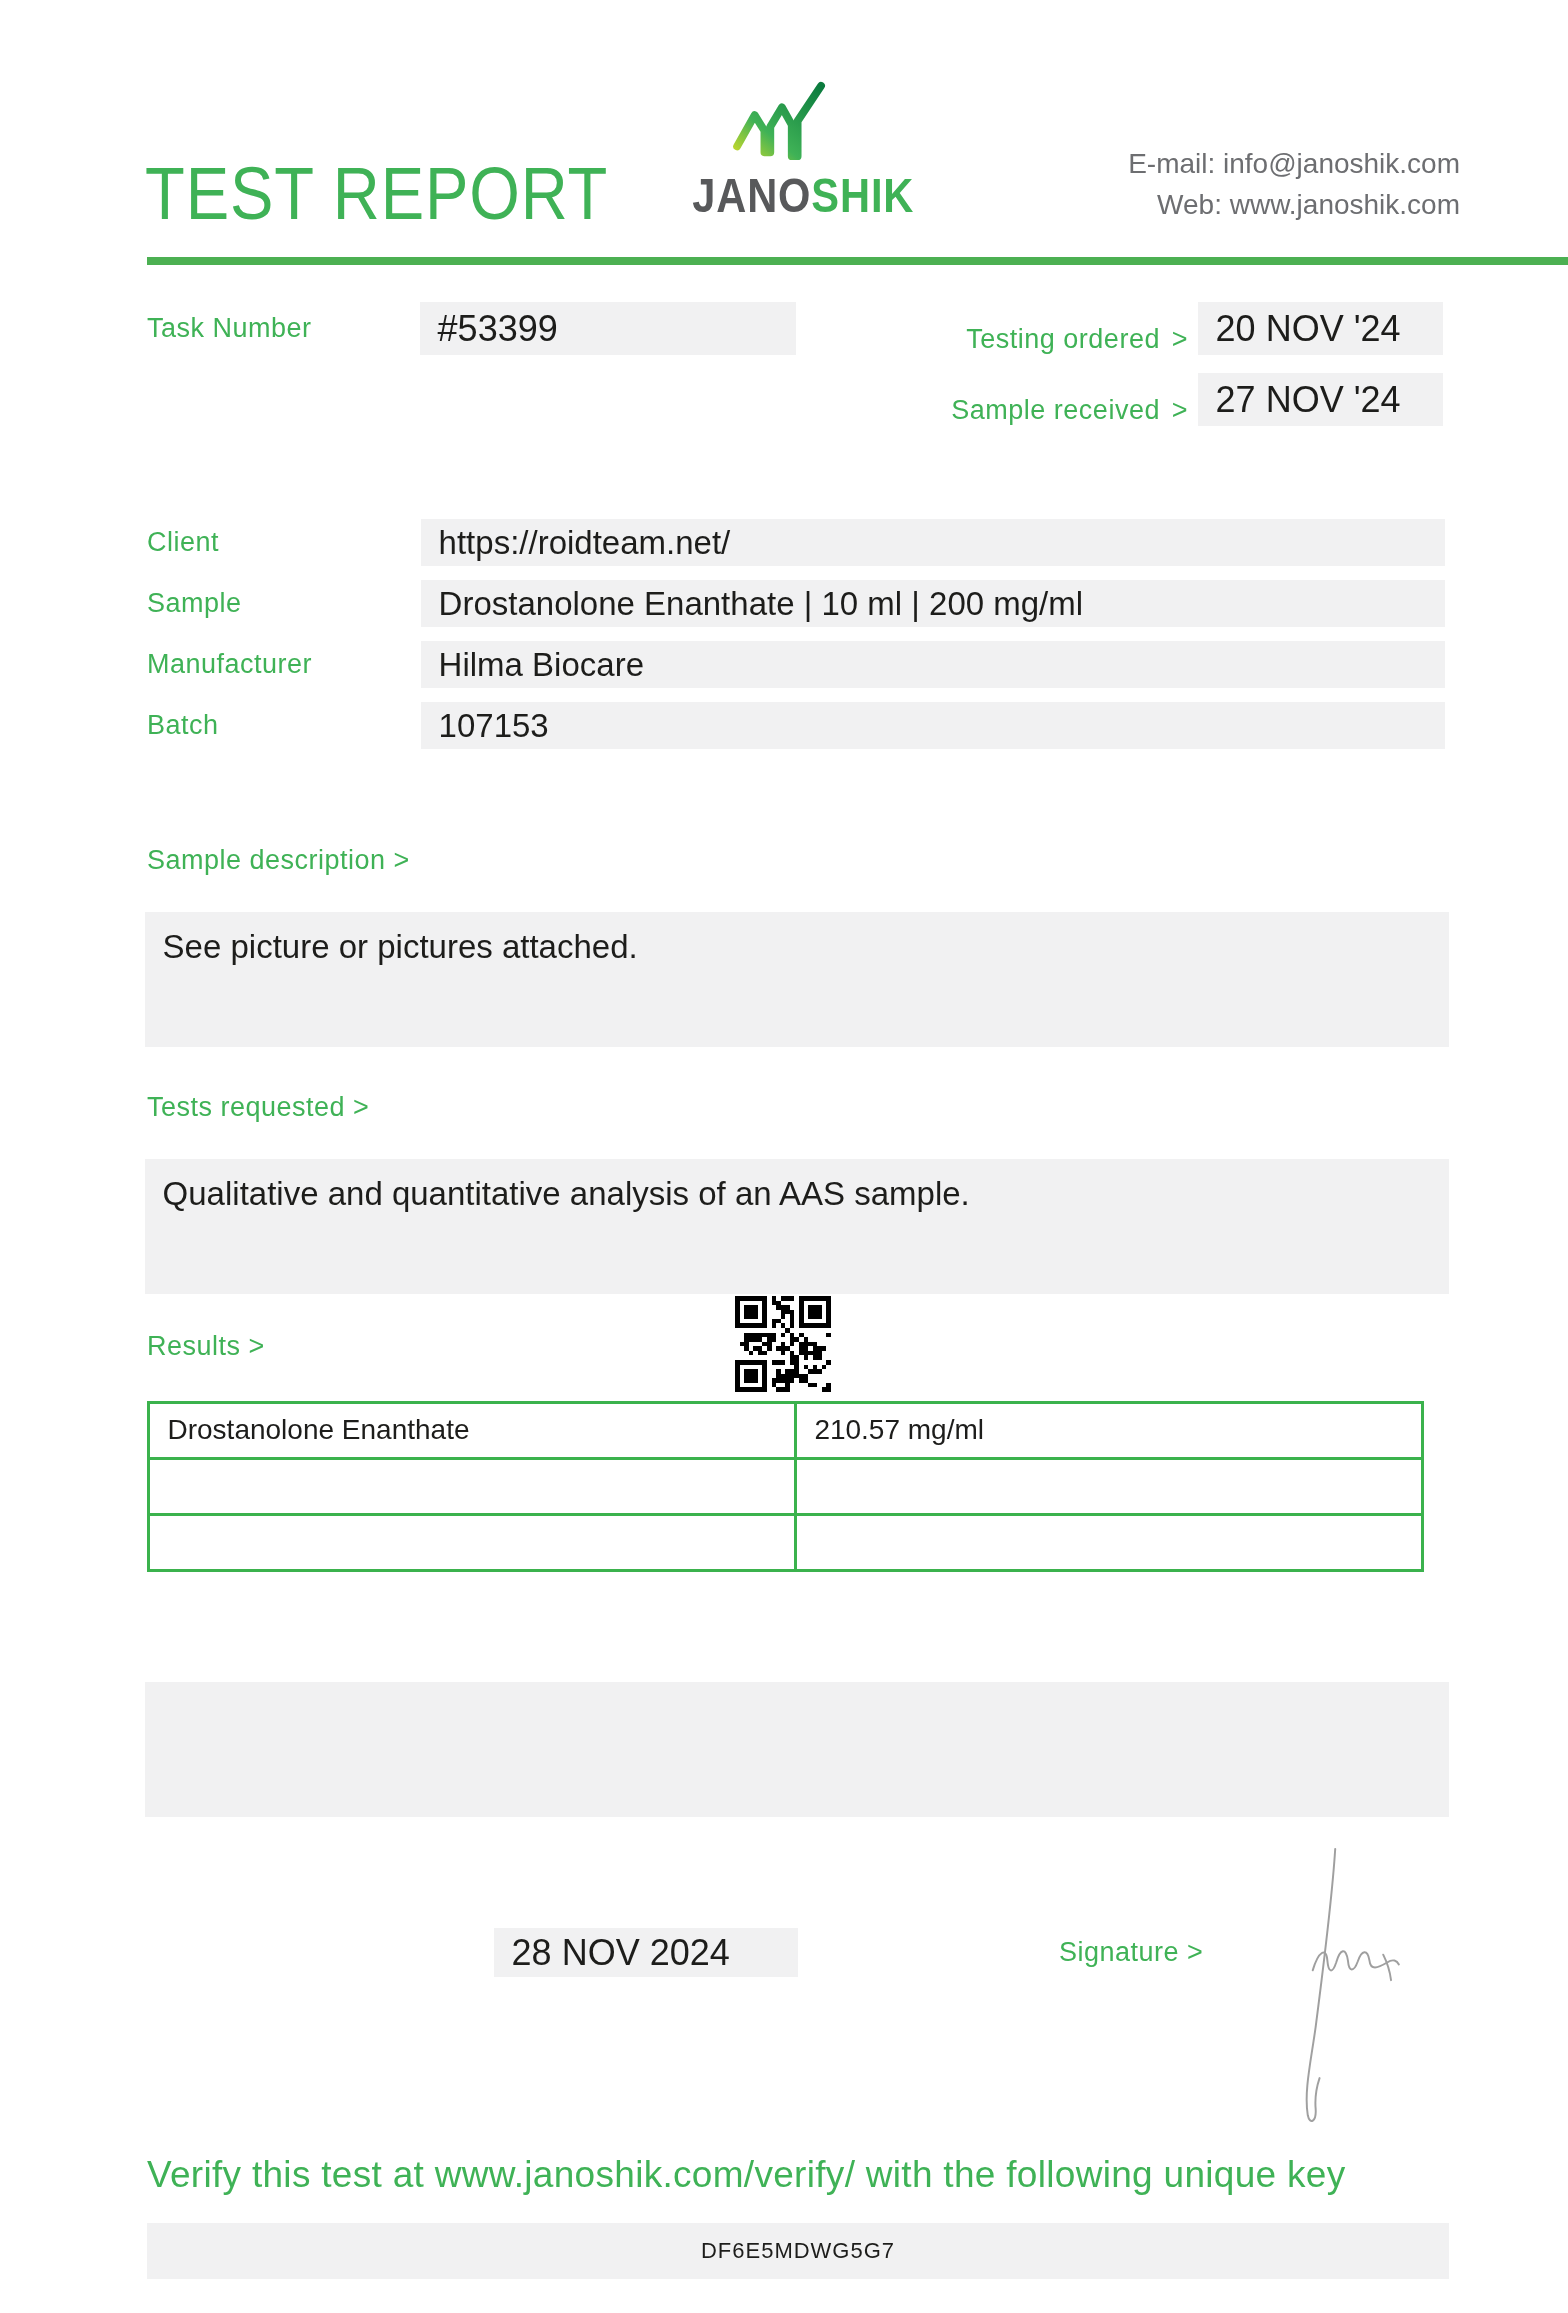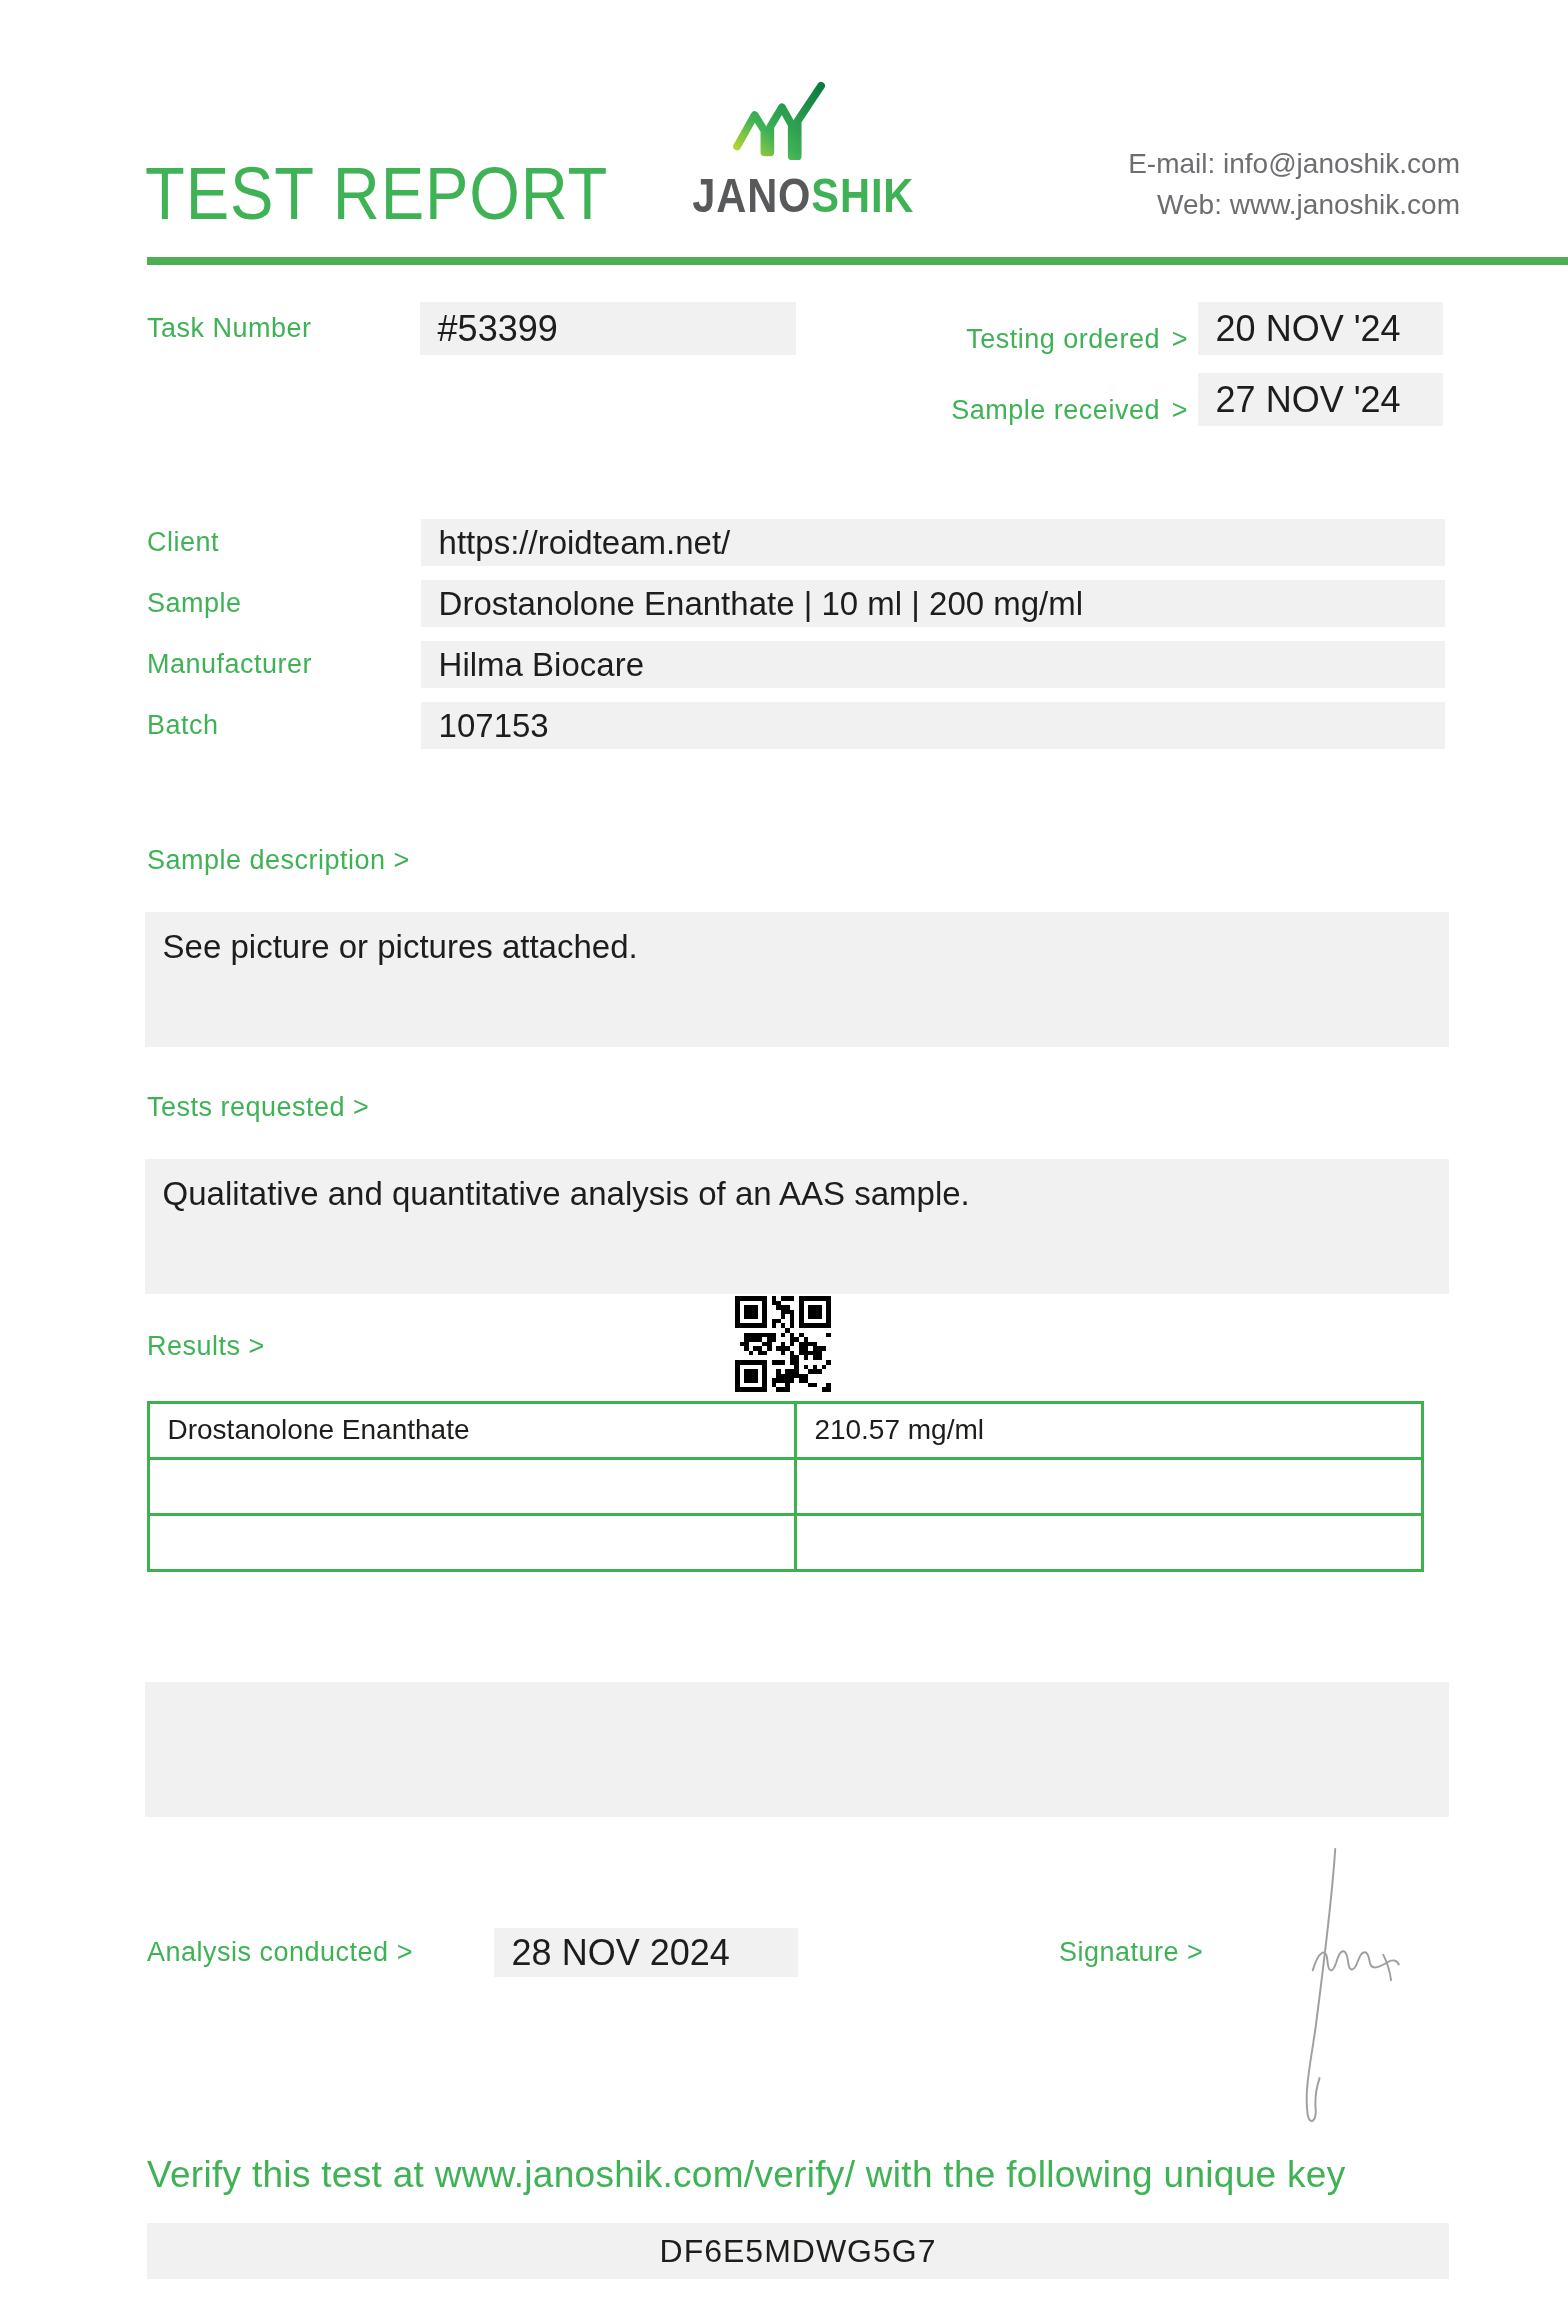--- a/index.html
+++ b/index.html
@@ -49,21 +49,21 @@
   .rtable{
     box-sizing:border-box;background:var(--table-border-green);
     display:grid;grid-template-columns:644px 1fr;grid-auto-rows:1fr;
     gap:2.9px;padding:2.9px;
   }
   .rtable .cell{
     background:#ffffff;display:flex;align-items:center;
     padding:0 17.6px;font-size:28px;white-space:nowrap;
   }
   .verify-line{font-size:37px;color:var(--accent-green);white-space:nowrap;letter-spacing:0.3px;}
-  .keybox{justify-content:center;font-size:32px;letter-spacing:1px;}
+  .keybox{justify-content:center;font-size:22px;letter-spacing:1px;}
 </style>
 </head>
 <body>
 
 <div class="page">
 
   <div class="abs page-title" style="left:145px;top:157px;">TEST REPORT</div>
 
   <svg class="abs" style="left:731px;top:80px;" width="102" height="82" viewBox="0 0 104 84">
     <defs>
@@ -260,21 +260,20 @@
     <div class="cell">210.57 mg/ml</div>
     <div class="cell"></div>
     <div class="cell"></div>
     <div class="cell"></div>
     <div class="cell"></div>
   </div>
 
   <div class="abs label" style="left:147px;top:1692px;">Comments &gt;</div>
   <div class="abs textbox" style="left:145px;top:1682px;width:1304px;height:135px;"></div>
 
-  <div class="abs label vcenter" style="left:147px;top:1928px;height:49px;">Analysis conducted &gt;</div>
   <div class="abs field bigval" style="left:494px;top:1928px;width:304px;height:49px;">28 NOV 2024</div>
 
   <div class="abs label vcenter" style="left:1059px;top:1928px;height:49px;">Signature &gt;</div>
 
   <svg class="abs" style="left:1289px;top:1845px;" width="113" height="284" viewBox="0 0 115 290">
     <g fill="none" stroke="var(--signature-gray)" stroke-width="2" stroke-linecap="round" opacity="0.85">
       <path d="M47 4 C44 52 34 132 27 186 C22 222 15 252 19 276 C21 286 28 283 27 269 C26 257 28 247 31 238"></path>
       <path d="M24 128 C30 108 38 104 39 118 C40 130 44 132 48 120 C52 106 58 104 60 118 C61 130 66 130 70 119 C74 107 80 106 82 118 C83 128 90 126 100 120 C106 116 110 118 112 122"></path>
       <path d="M96 112 C100 120 103 130 104 138"></path>
     </g>

